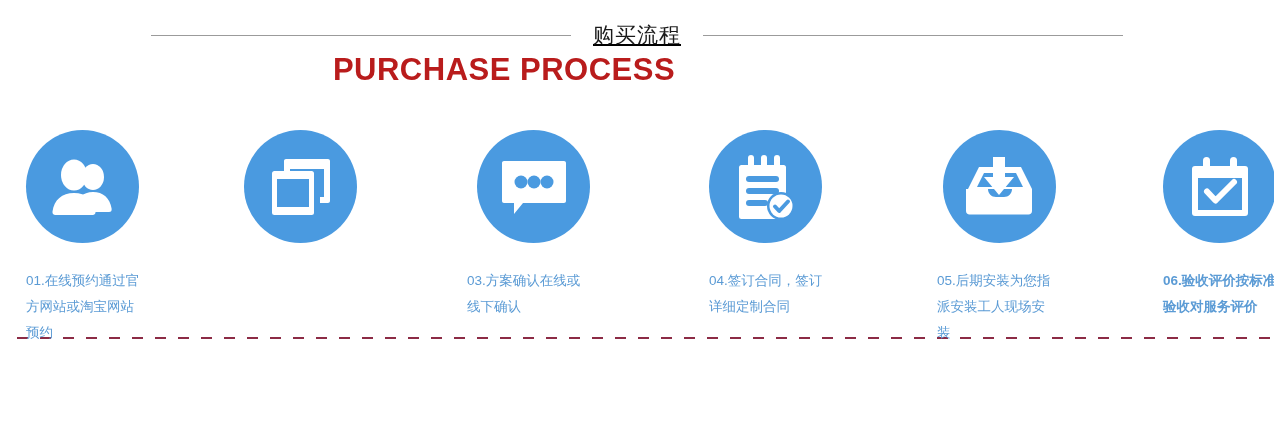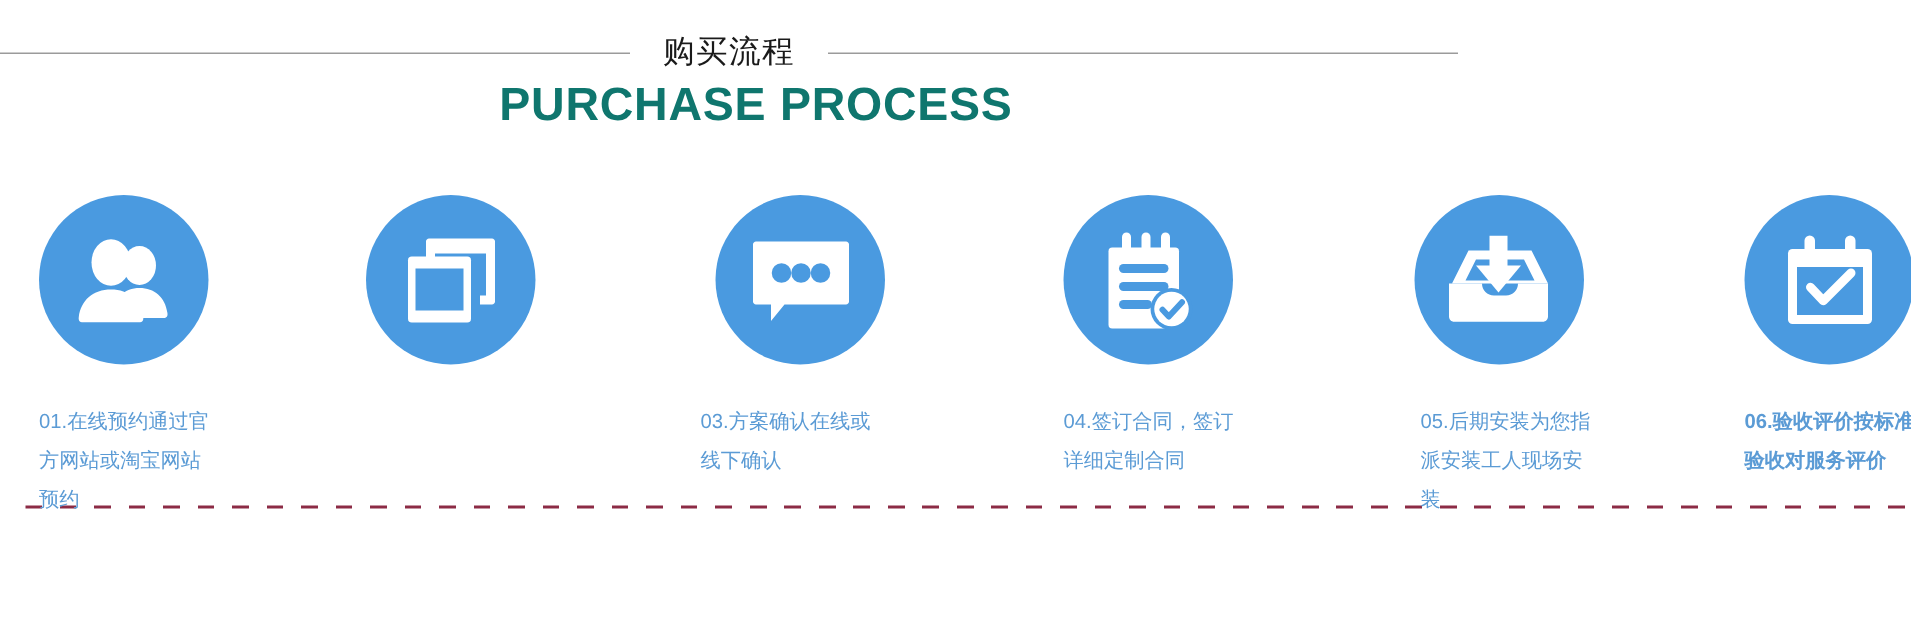--- a/index.html
+++ b/index.html
@@ -8,33 +8,33 @@
     background:#ffffff;
     font-family:"Liberation Sans","DejaVu Sans",sans-serif;
     overflow:hidden;
   }
   .page { position:relative; width:1274px; height:425px; background:#fff; }
 
   
   .header { position:absolute; left:0; top:0; width:1274px; }
   .header-cn-row {
     position:absolute; left:0; top:20px; width:1274px; height:30px;
-    display:flex; align-items:center; justify-content:flex-start;
+    display:flex; align-items:center; justify-content:center;text-decoration:underline;
   }
   .rule { height:1px; background:#9b9b9b; flex:0 0 auto; }
   .rule-left  { width:420px; margin-right:22px; }
   .rule-right { width:420px; margin-left:22px; }
   .header-cn {
     font-size:21px; color:#1a1a1a; letter-spacing:1px;
     white-space:nowrap; line-height:30px;
   }
   .header-en {
     position:absolute; left:0; top:52px; width:1008px;
     text-align:center; font-size:31px; font-weight:bold;
-    color:#0f766e; letter-spacing:0.5px; line-height:36px;
+    color:#b91c1c; letter-spacing:0.5px; line-height:36px;
   }
 
   
   .flow { position:absolute; left:17px; top:130px; width:1274px; height:270px; }
 
   .dashline {
     position:absolute; top:207px; left:0; width:1274px; height:2px;
     background-image:repeating-linear-gradient(to right,
         #8c2b45 0px, #8c2b45 11px, rgba(255,255,255,0) 11px, rgba(255,255,255,0) 23px);
     z-index:1;
@@ -60,21 +60,21 @@
   .circle svg { display:block; }
 
   .caption {
     margin-top:25px; font-size:13.5px; line-height:26px;
     color:#5b9bd5; width:120px;
   }
   .step-1 .caption { margin-left:38px; }
   .step-2 .caption { margin-left:38px; }
   .step-3 .caption { margin-left:28px; }
   .step-4 .caption { margin-left:38px; }
-  .step-5 .caption { margin-left:42px; }
+  .step-5 .caption { margin-left:32px; }
   .step-6 .caption { margin-left:38px;font-weight:bold; }
 </style>
 </head>
 <body>
 
 <div class="page">
 
   <div class="header">
     <div class="header-cn-row">
       <div class="rule rule-left"></div>

